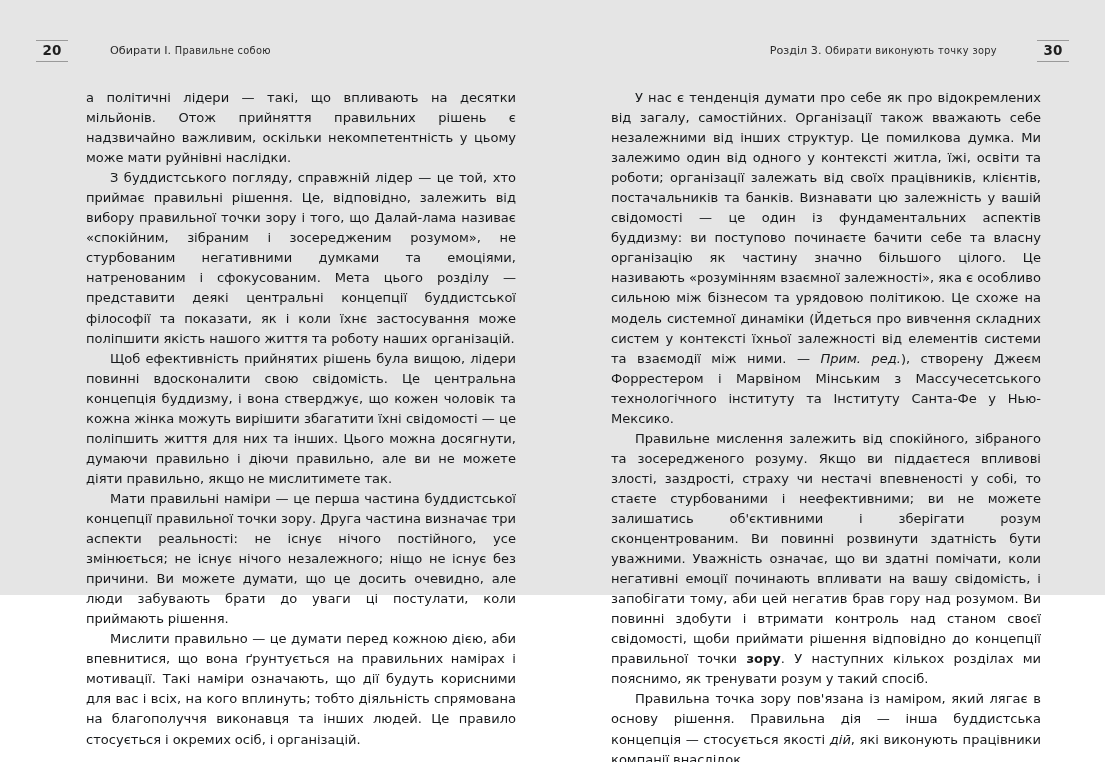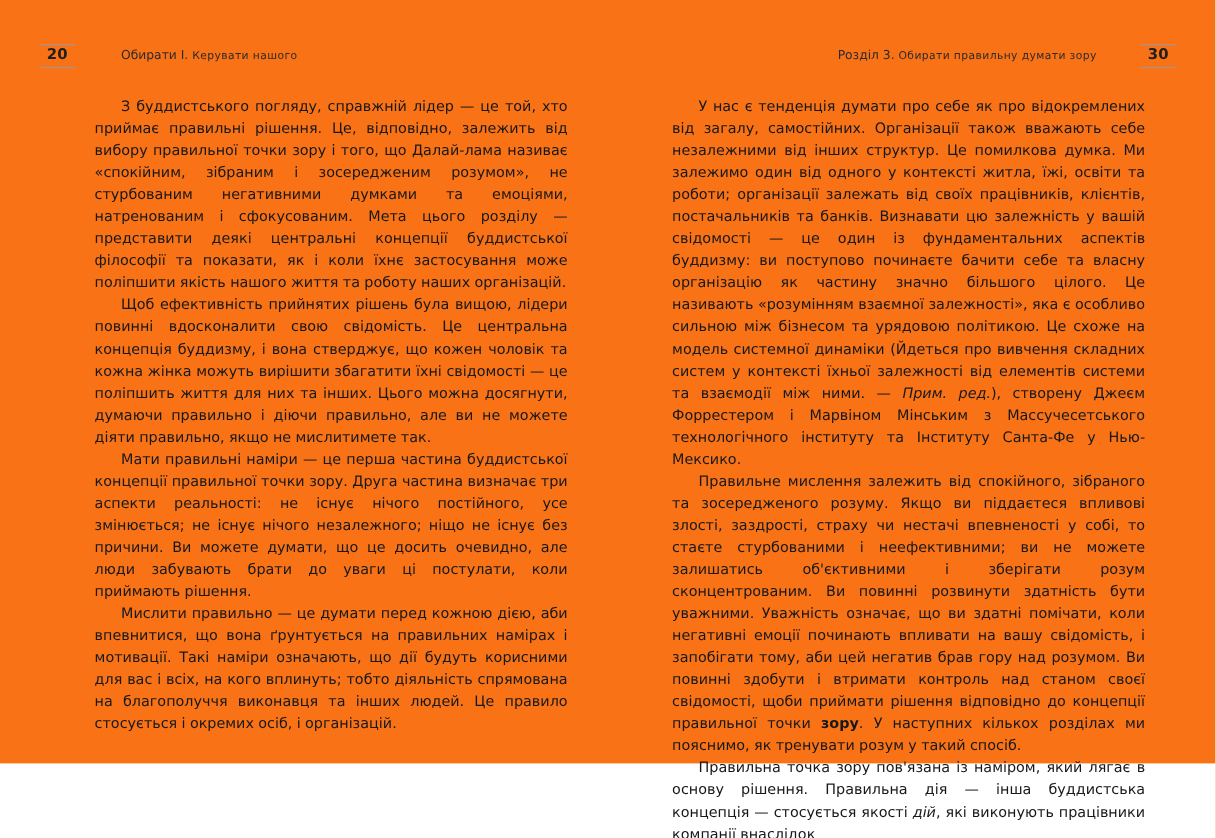--- a/index.html
+++ b/index.html
@@ -13,22 +13,22 @@
     height: 762px;
     overflow: hidden;
     font-family: "DejaVu Sans", "Liberation Sans", sans-serif;
     color: #1a1a1a;
     -webkit-font-smoothing: antialiased;
   }
 
   .spread {
     position: relative;
     width: 1105px;
-    height: 694px;
-    background: #f97316;
+    height: 595px;
+    background: #e5e5e5;
     box-sizing: border-box;
   }
 
   
   .running-head {
     position: absolute;
     top: 38px;
     height: 26px;
     display: flex;
     align-items: center;
@@ -100,29 +100,30 @@
   em { font-style: italic; }
   b  { font-weight: 700; }
 </style>
 </head>
 <body>
 
 <div class="spread">
 
   <div class="running-head left">
     <div class="folio">20</div>
-    <div class="head-title"><span>Обирати I. </span><span class="sc">Керувати нашого</span></div>
+    <div class="head-title"><span>Обирати I. </span><span class="sc">Правильне собою</span></div>
   </div>
 
   <div class="running-head right">
-    <div class="head-title"><span>Розділ 3. </span><span class="sc">Обирати правильну думати зору</span></div>
+    <div class="head-title"><span>Розділ 3. </span><span class="sc">Обирати виконують точку зору</span></div>
     <div class="folio">30</div>
   </div>
 
   <div class="col left">
+    <p class="no-indent">а політичні лідери — такі, що впливають на десятки мільйонів. Отож прийняття правильних рішень є надзвичайно важливим, оскільки некомпетентність у цьому може мати руйнівні наслідки.</p>
     <p>З буддистського погляду, справжній лідер — це той, хто приймає правильні рішення. Це, відповідно, залежить від вибору правильної точки зору і того, що Далай-лама називає «спокійним, зібраним і зосередженим розумом», не стурбованим негативними думками та емоціями, натренованим і сфокусованим. Мета цього розділу — представити деякі центральні концепції буддистської філософії та показати, як і коли їхнє застосування може поліпшити якість нашого життя та роботу наших організацій.</p>
     <p>Щоб ефективність прийнятих рішень була вищою, лідери повинні вдосконалити свою свідомість. Це центральна концепція буддизму, і вона стверджує, що кожен чоловік та кожна жінка можуть вирішити збагатити їхні свідомості — це поліпшить життя для них та інших. Цього можна досягнути, думаючи правильно і діючи правильно, але ви не можете діяти правильно, якщо не мислитимете так.</p>
     <p>Мати правильні наміри — це перша частина буддистської концепції правильної точки зору. Друга частина визначає три аспекти реальності: не існує нічого постійного, усе змінюється; не існує нічого незалежного; ніщо не існує без причини. Ви можете думати, що це досить очевидно, але люди забувають брати до уваги ці постулати, коли приймають рішення.</p>
     <p>Мислити правильно — це думати перед кожною дією, аби впевнитися, що вона ґрунтується на правильних намірах і мотивації. Такі наміри означають, що дії будуть корисними для вас і всіх, на кого вплинуть; тобто діяльність спрямована на благополуччя виконавця та інших людей. Це правило стосується і окремих осіб, і організацій.</p>
   </div>
 
   <div class="col right">
     <p><span>У нас є тенденція думати про себе як про відокремлених від загалу, самостійних. Організації також вважають себе незалежними від інших структур. Це помилкова думка. Ми залежимо один від одного у контексті житла, їжі, освіти та роботи; організації залежать від своїх працівників, клієнтів, постачальників та банків. Визнавати цю залежність у вашій свідомості — це один із фундаментальних аспектів буддизму: ви поступово починаєте бачити себе та власну організацію як частину значно більшого цілого. Це називають «розумінням взаємної залежності», яка є особливо сильною між бізнесом та урядовою політикою. Це схоже на модель системної динаміки (Йдеться про вивчення складних систем у контексті їхньої залежності від елементів системи та взаємодії між ними. — </span><em>Прим. ред.</em><span>), створену Джеєм Форрестером і Марвіном Мінським з Массучесетського технологічного інституту та Інституту Санта-Фе у Нью-Мексико.</span></p>
     <p><span>Правильне мислення залежить від спокійного, зібраного та зосередженого розуму. Якщо ви піддаєтеся впливові злості, заздрості, страху чи нестачі впевненості у собі, то стаєте стурбованими і неефективними; ви не можете залишатись об'єктивними і зберігати розум сконцентрованим. Ви повинні розвинути здатність бути уважними. Уважність означає, що ви здатні помічати, коли негативні емоції починають впливати на вашу свідомість, і запобігати тому, аби цей негатив брав гору над розумом. Ви повинні здобути і втримати контроль над станом своєї свідомості, щоби приймати рішення відповідно до концепції правильної точки </span><b>зору</b><span>. У наступних кількох розділах ми пояснимо, як тренувати розум у такий спосіб.</span></p>
     <p><span>Правильна точка зору пов'язана із наміром, який лягає в основу рішення. Правильна дія — інша буддистська концепція — стосується якості </span><em>дій</em><span>, які виконують працівники компанії внаслідок</span></p>

